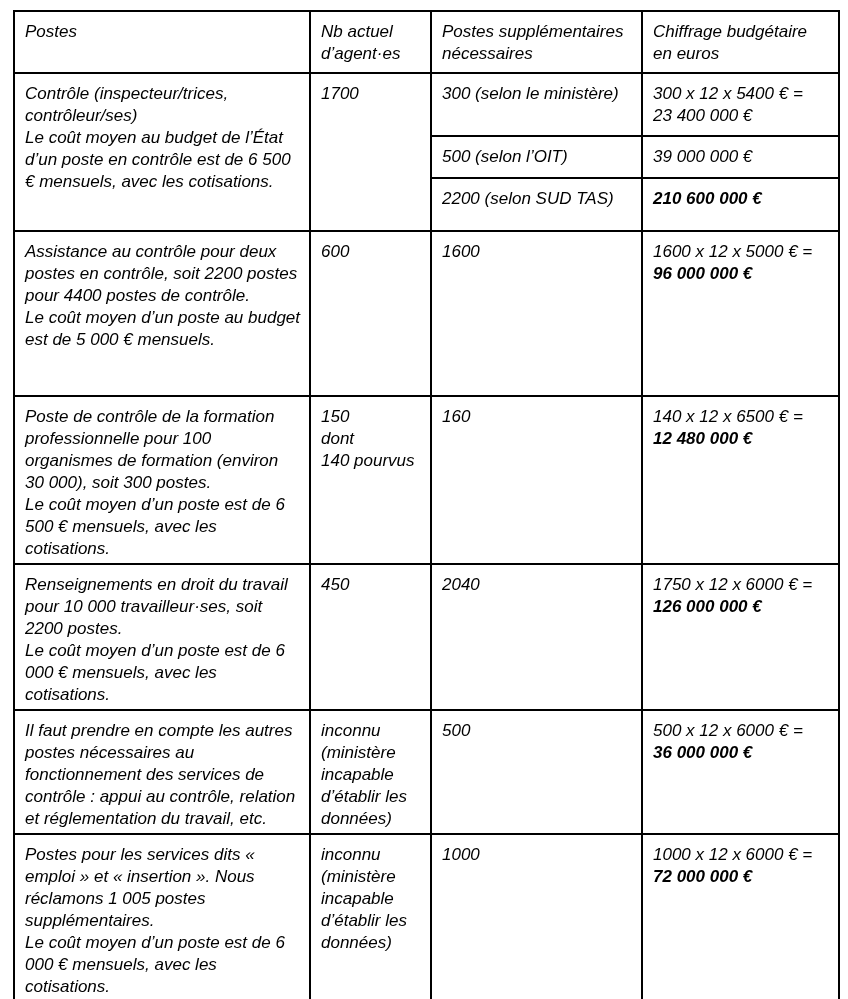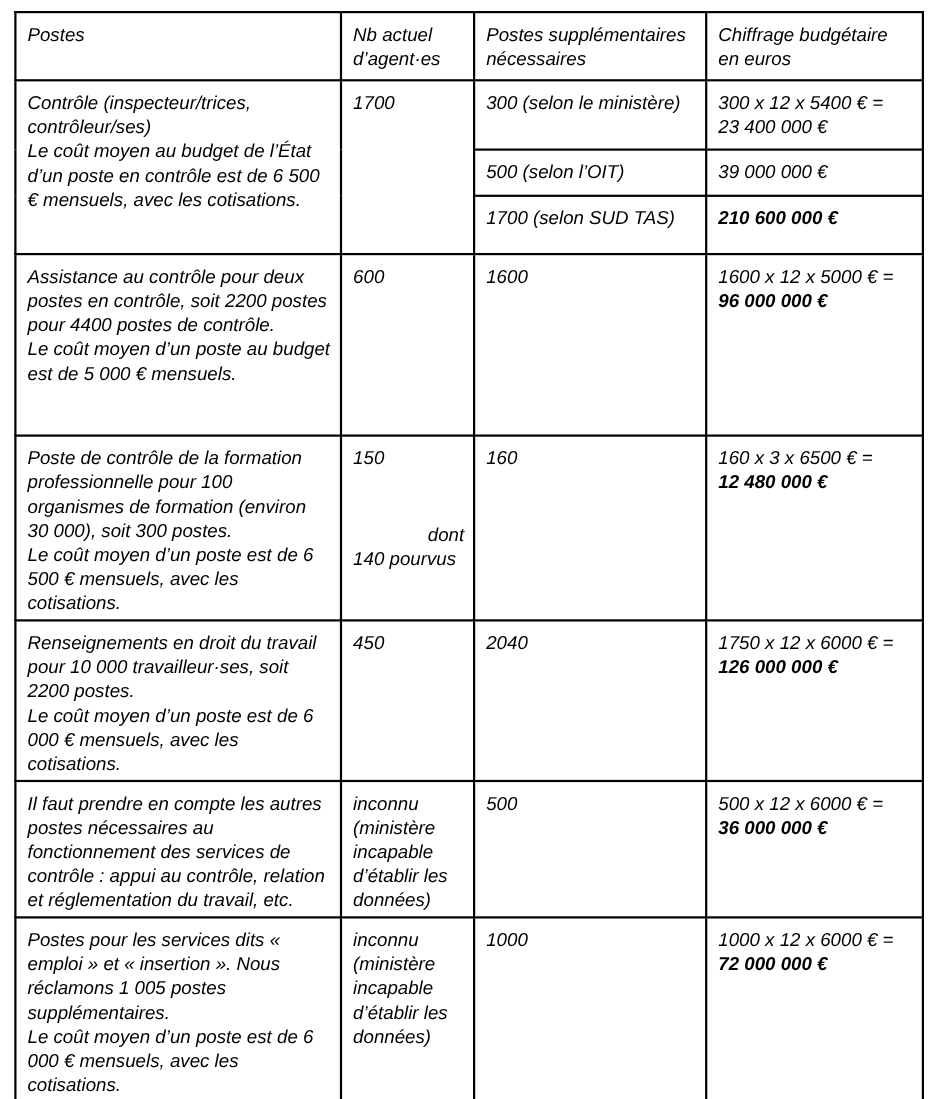--- a/index.html
+++ b/index.html
@@ -18,21 +18,21 @@
     border:2px solid #000000;
     vertical-align:top;
     text-align:left;
     font-weight:normal;
     font-size:17px;
     line-height:22px;
     padding:9px 8px 3px 10px;
     overflow:hidden;
   }
   .b{font-weight:bold;}
-  .alignr{text-align:right;margin-top:48px;}
+  .alignr{}
   .rh-head{height:62px;}
   .rh-s1{height:63px;}
   .rh-s2{height:42px;}
   .rh-s3{height:53px;}
   .rh-2{height:165px;}
   .rh-3{height:163px;padding-left:16px;}
   .rh-4{height:144px;}
   .rh-5{height:114px;}
   .rh-6{height:161px;}
 </style>
@@ -77,21 +77,21 @@
       <td>
         <div>500 (selon l’OIT)</div>
       </td>
       <td>
         <div>39 000 000 €</div>
         <div class="b"></div>
       </td>
     </tr>
     <tr class="rh-s3">
       <td>
-        <div>1700 (selon SUD TAS)</div>
+        <div>2200 (selon SUD TAS)</div>
       </td>
       <td>
         <div></div>
         <div class="b">210 600 000 €</div>
       </td>
     </tr>
 
     <tr class="rh-2">
       <td>
         <div>Assistance au contrôle pour deux postes en contrôle, soit 2200 postes pour 4400 postes de contrôle.</div>
@@ -116,21 +116,21 @@
       </td>
       <td>
         <div>150</div>
         <div class="alignr">dont</div>
         <div>140 pourvus</div>
       </td>
       <td>
         <div>160</div>
       </td>
       <td>
-        <div>160 x 3 x 6500 € =</div>
+        <div>140 x 12 x 6500 € =</div>
         <div class="b">12 480 000 €</div>
       </td>
     </tr>
 
     <tr class="rh-4">
       <td>
         <div>Renseignements en droit du travail pour 10 000 travailleur·ses, soit 2200 postes.</div>
         <div>Le coût moyen d’un poste est de 6 000 € mensuels, avec les cotisations.</div>
       </td>
       <td>

